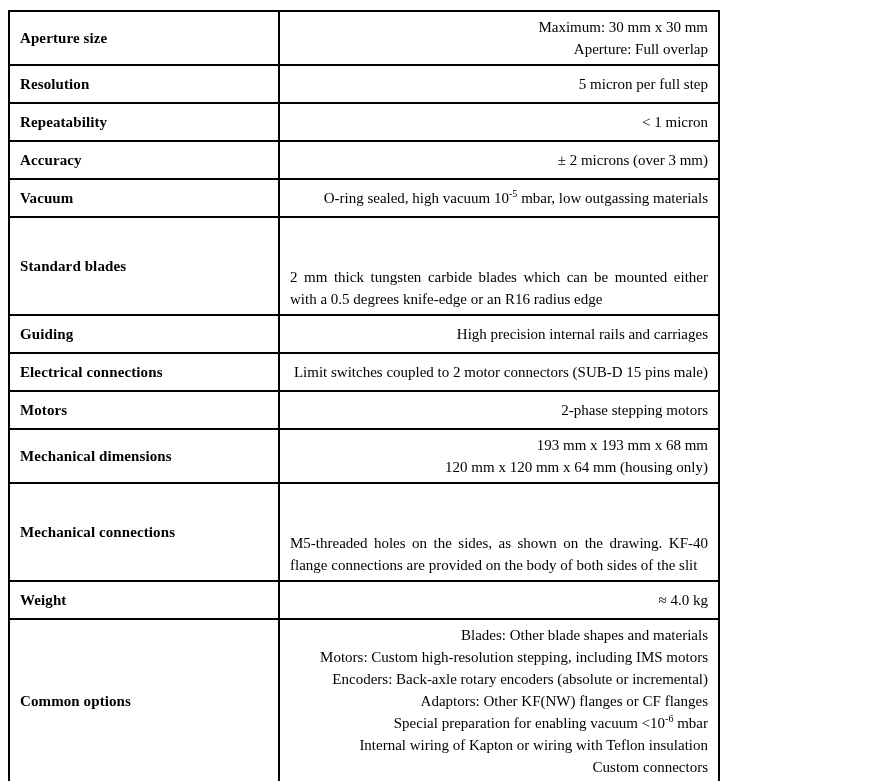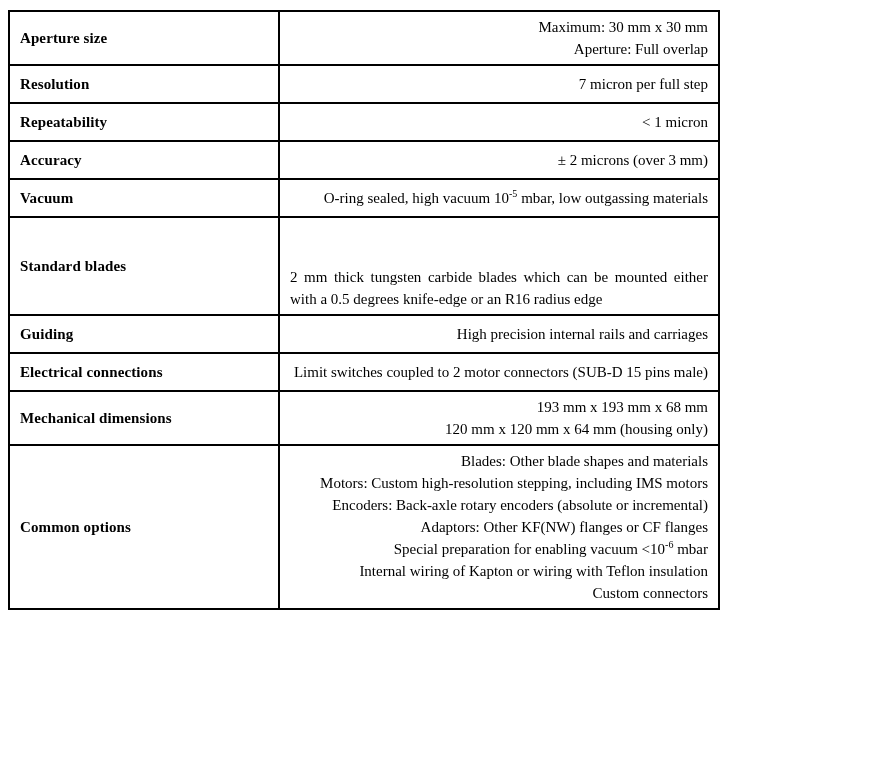--- a/index.html
+++ b/index.html
@@ -64,21 +64,21 @@
         <tr>
           <td class="label-cell">Aperture size</td>
           <td class="value-cell">
             <div class="value-line">Maximum: 30 mm x 30 mm</div>
             <div class="value-line">Aperture: Full overlap</div>
           </td>
         </tr>
         <tr>
           <td class="label-cell">Resolution</td>
           <td class="value-cell">
-            <div class="value-line">7 micron per full step</div>
+            <div class="value-line">5 micron per full step</div>
           </td>
         </tr>
         <tr>
           <td class="label-cell">Repeatability</td>
           <td class="value-cell">
             <div class="value-line">&lt; 1 micron</div>
           </td>
         </tr>
         <tr>
           <td class="label-cell">Accuracy</td>
@@ -104,24 +104,42 @@
             <div class="value-line">High precision internal rails and carriages</div>
           </td>
         </tr>
         <tr>
           <td class="label-cell">Electrical connections</td>
           <td class="value-cell">
             <div class="value-line">Limit switches coupled to 2 motor connectors (SUB-D 15 pins male)</div>
           </td>
         </tr>
         <tr>
+          <td class="label-cell">Motors</td>
+          <td class="value-cell">
+            <div class="value-line">2-phase stepping motors</div>
+          </td>
+        </tr>
+        <tr>
           <td class="label-cell">Mechanical dimensions</td>
           <td class="value-cell">
             <div class="value-line">193 mm x 193 mm x 68 mm</div>
             <div class="value-line">120 mm x 120 mm x 64 mm (housing only)</div>
+          </td>
+        </tr>
+        <tr>
+          <td class="label-cell">Mechanical connections</td>
+          <td class="value-cell justify">
+            <div class="value-line">M5-threaded holes on the sides, as shown on the drawing. KF-40 flange connections are provided on the body of both sides of the slit</div>
+          </td>
+        </tr>
+        <tr>
+          <td class="label-cell">Weight</td>
+          <td class="value-cell">
+            <div class="value-line">≈ 4.0 kg</div>
           </td>
         </tr>
         <tr>
           <td class="label-cell">Common options</td>
           <td class="value-cell">
             <div class="value-line">Blades: Other blade shapes and materials</div>
             <div class="value-line">Motors: Custom high-resolution stepping, including IMS motors</div>
             <div class="value-line">Encoders: Back-axle rotary encoders (absolute or incremental)</div>
             <div class="value-line">Adaptors: Other KF(NW) flanges or CF flanges</div>
             <div class="value-line">Special preparation for enabling vacuum &lt;10<sup>-6</sup> mbar</div>

